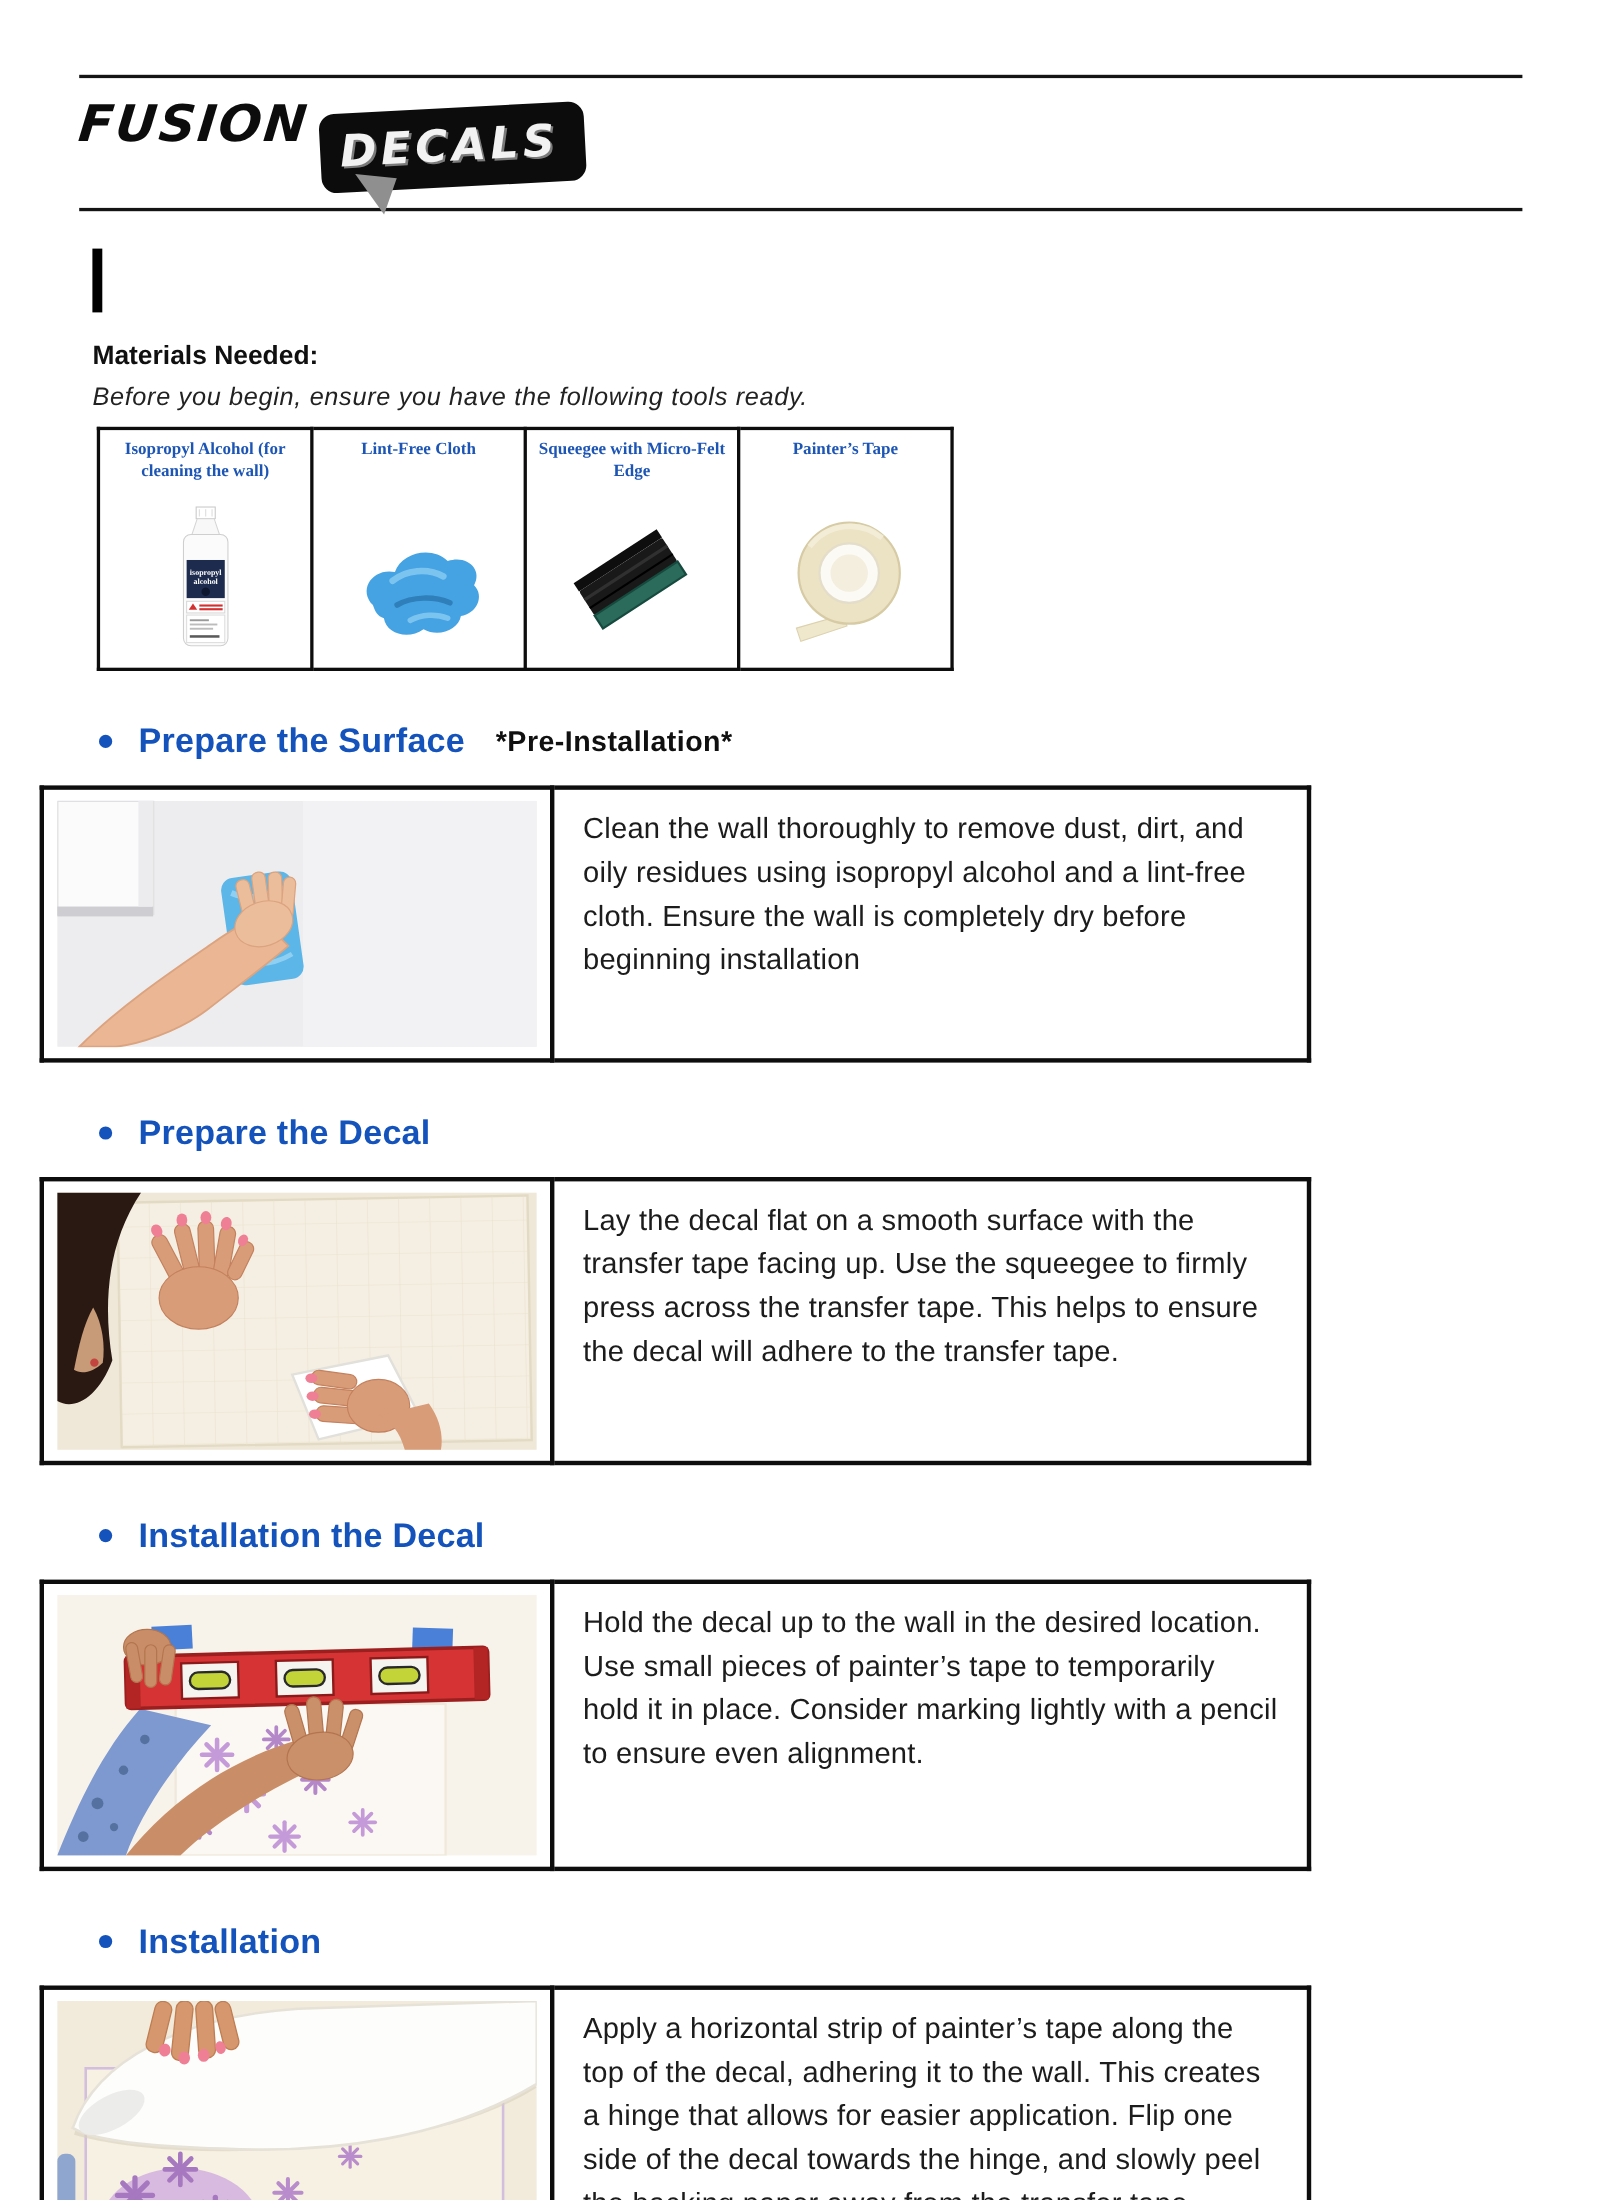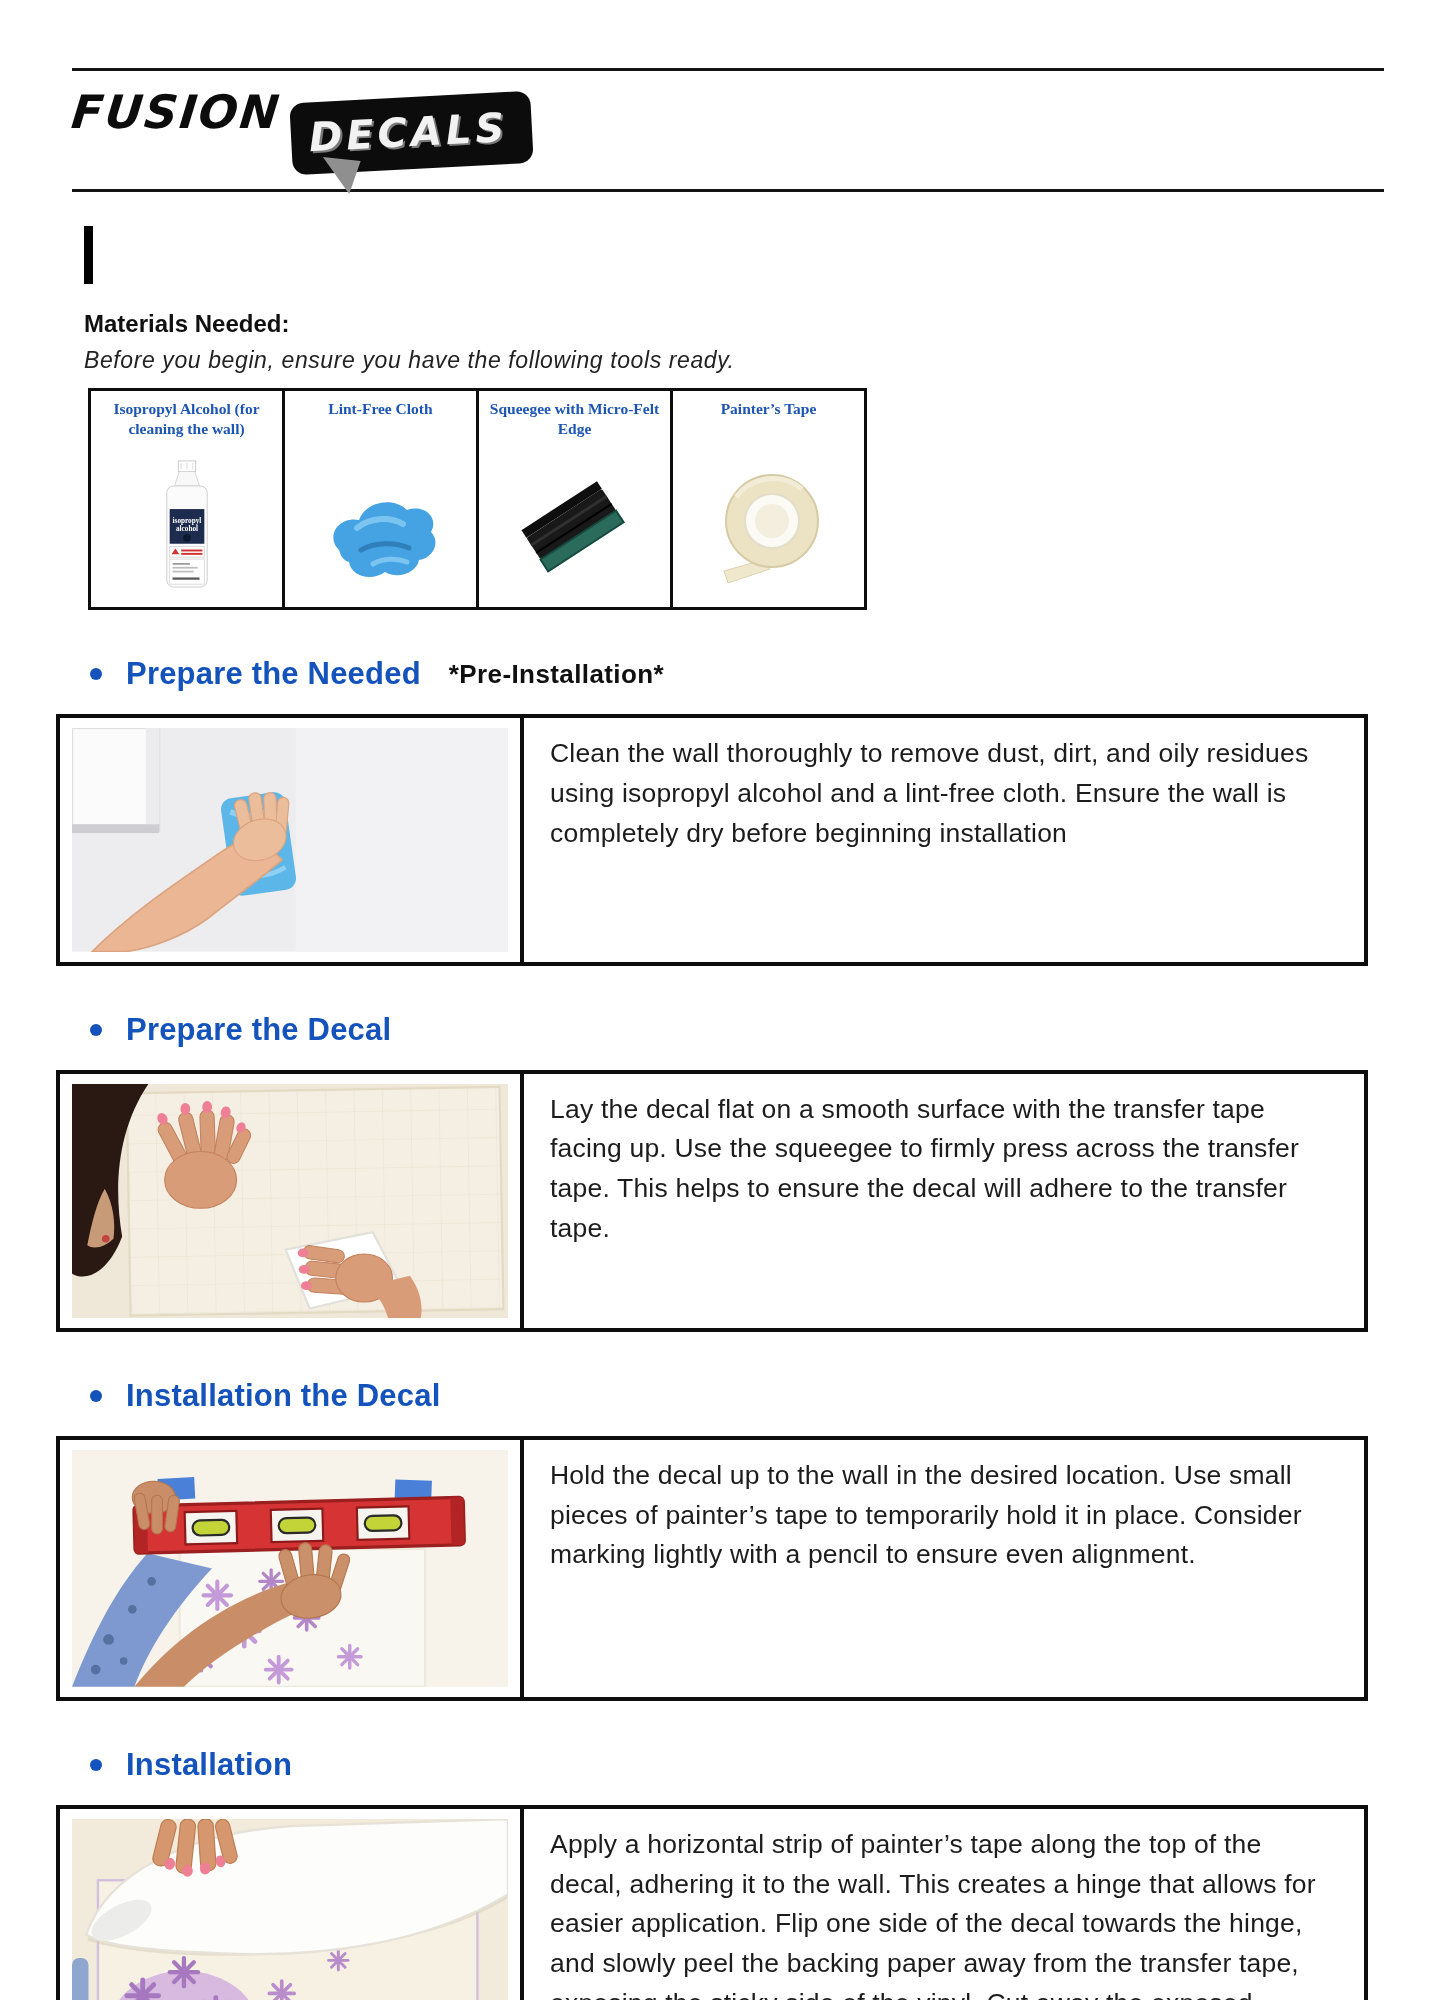--- a/index.html
+++ b/index.html
@@ -48,21 +48,21 @@
   .mat-label{color:#1d55b5;font-weight:bold;font-size:15.5px;line-height:1.3;min-height:58px;}
   .mat-img{height:132px;display:flex;align-items:flex-end;justify-content:center;}
 
   
   .section-header{margin:46px 0 0 90px;display:flex;align-items:center;}
   .bullet{width:12px;height:12px;border-radius:50%;background:#1453bb;flex:none;margin-right:24px;}
   .section-header h2{margin:0;font-size:31px;font-weight:bold;color:#1453bb;letter-spacing:0.2px;}
   .section-note{font-size:26px;font-weight:bold;color:#101010;margin-left:28px;letter-spacing:0.4px;}
 
   
-  table.step-table{border-collapse:collapse;margin:22px 0 0 56px;width:1312px;table-layout:fixed;}
+  table.step-table{border-collapse:collapse;margin:22px 0 0 36px;width:1156px;table-layout:fixed;}
   table.step-table td{border:4px solid #0d0d0d;vertical-align:top;background:#fff;}
   td.photo-cell{width:436px;padding:10px 12px;}
   td.photo-cell svg{display:block;width:100%;height:auto;}
   td.text-cell{padding:16px 26px 14px;font-size:26.5px;line-height:1.5;color:#1c1c1c;letter-spacing:0.2px;}
 </style>
 </head>
 <body>
 
 <div class="page">
 
@@ -148,21 +148,21 @@
             </svg>
           </div>
         </td>
       </tr>
     </tbody>
       </table>
   </div>
 
   <div class="section-header">
     <span class="bullet"></span>
-    <h2>Prepare the Needed</h2>
+    <h2>Prepare the Surface</h2>
     <span class="section-note">*Pre-Installation*</span>
   </div>
   <table class="step-table">
     <tbody>
         <tr>
       <td class="photo-cell">
         <svg viewBox="0 0 390 200">
           <rect width="390" height="200" fill="#ededef"></rect>
           <rect x="200" y="0" width="190" height="200" fill="#f2f2f4"></rect>
           <rect x="0" y="0" width="78" height="92" fill="#fbfbfb" stroke="#e0e0e2" stroke-width="2"></rect>

